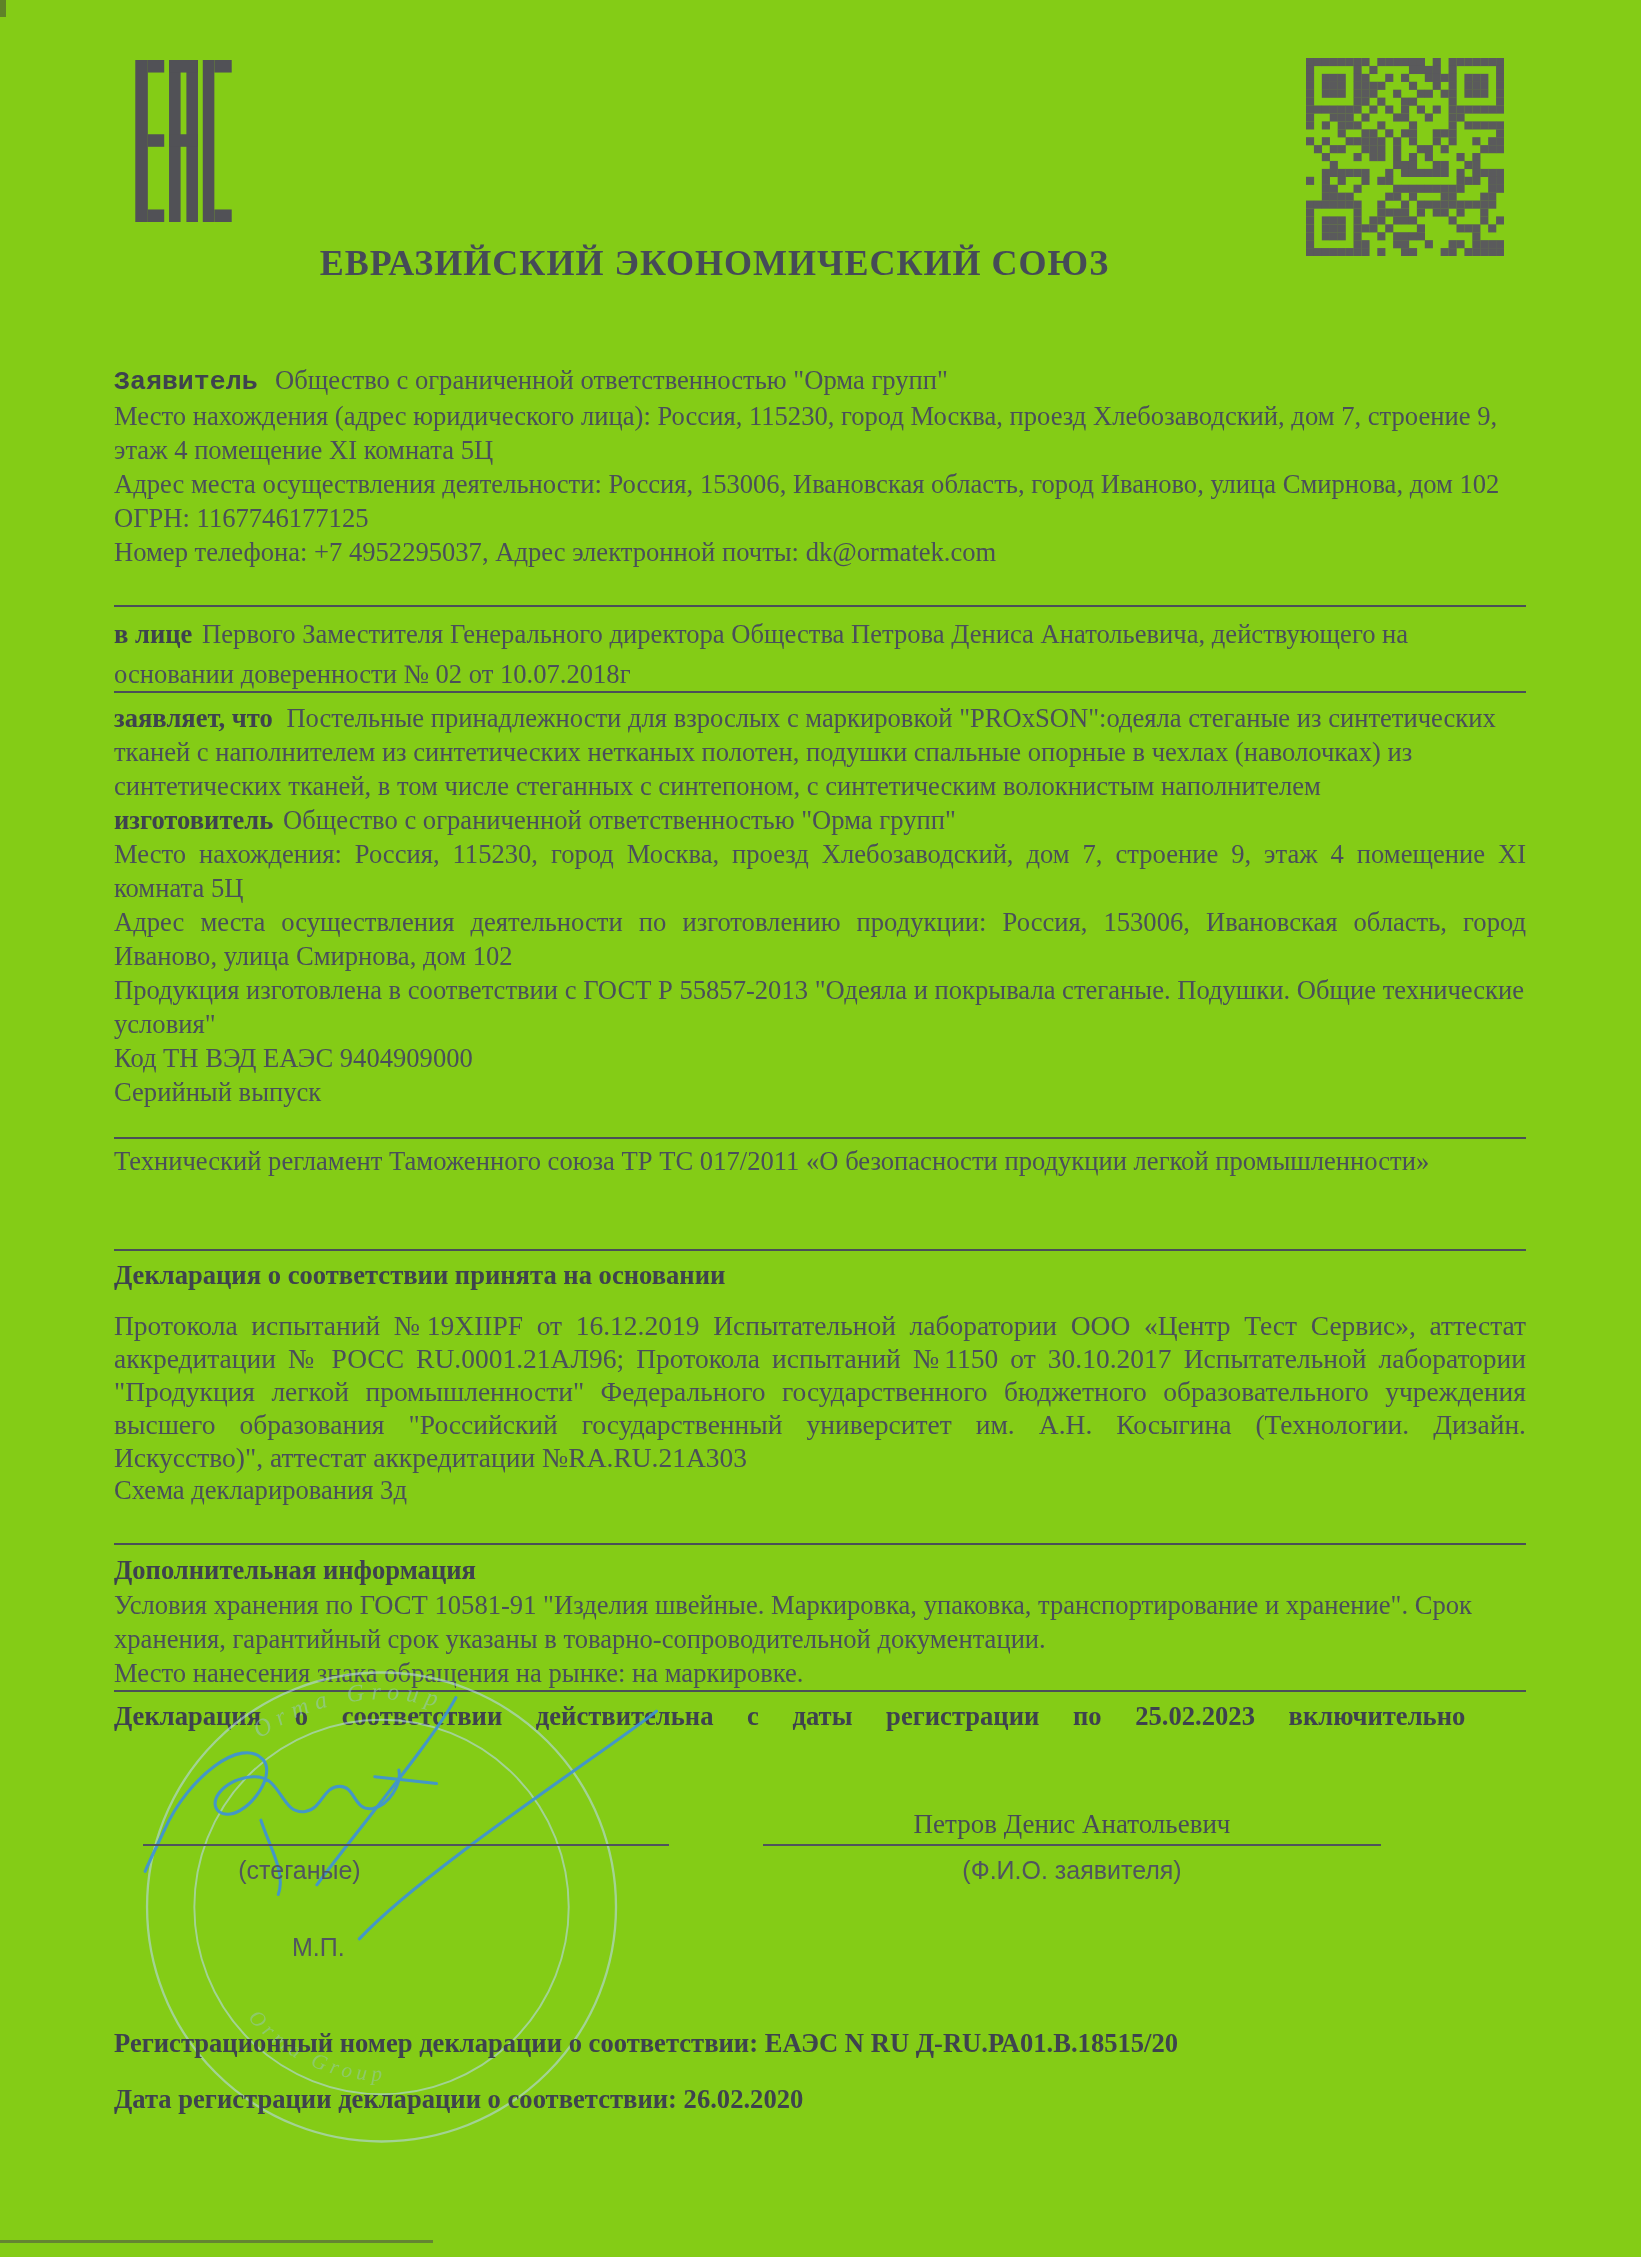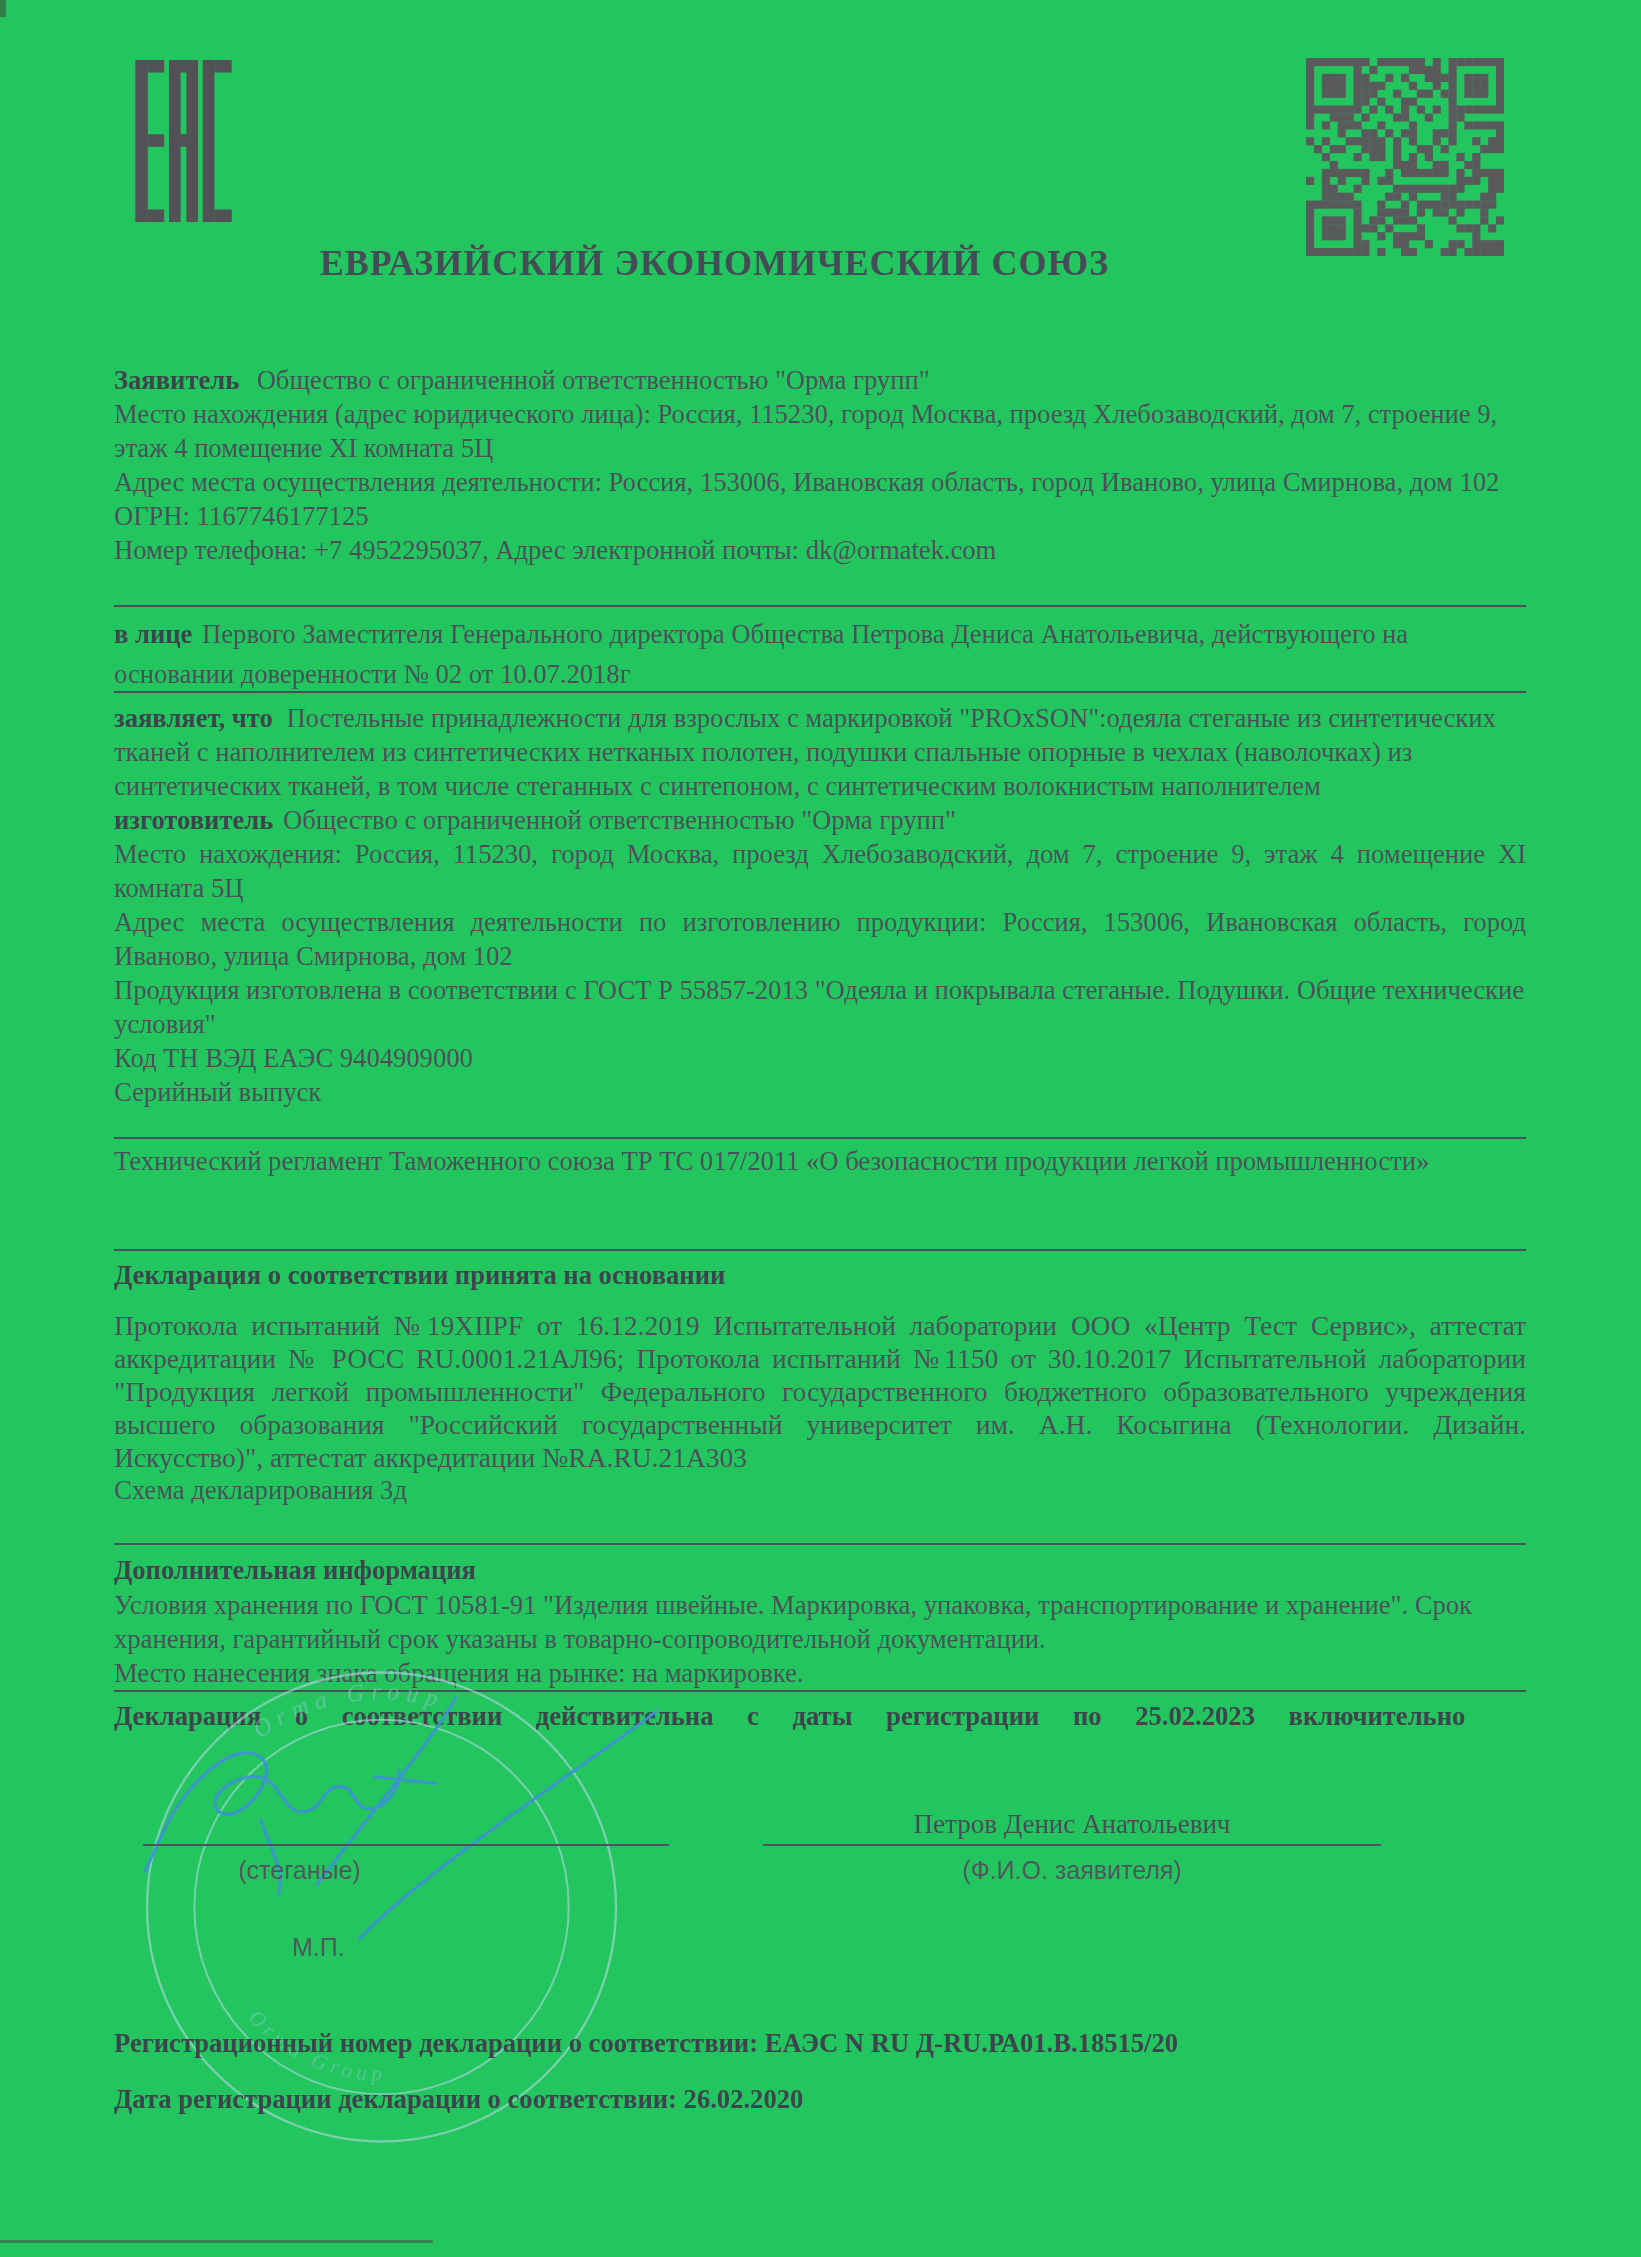--- a/index.html
+++ b/index.html
@@ -1,32 +1,32 @@
 <!DOCTYPE html>
 <html><head>
 <meta charset="utf-8">
 <style>
   html,body{margin:0;padding:0;background:#e8e8e6;}
   .page{
     position:relative;width:1641px;height:2257px;margin:0 auto;
-    background:#22c55e;overflow:hidden;
+    background:#84cc16;overflow:hidden;
     font-family:"Liberation Serif","DejaVu Serif",serif;
     color:#474c57;
   }
   .eac-logo{position:absolute;left:135px;top:60px;}
   .qr{position:absolute;left:1306px;top:58px;width:198px;height:198px;}
   .title{
     position:absolute;left:116px;top:241px;width:1197px;
     text-align:center;font-weight:bold;font-size:36px;line-height:45px;
     letter-spacing:1px;color:#454b57;
   }
   .block{position:absolute;left:114px;width:1412px;font-size:26.6px;color:#4a4f5a;}
   .block p{margin:0;}
   .block b{color:#3e434e;}
-  .lbl-gap-lg{margin-right:17.4px;}
+  .lbl-gap-lg{margin-right:17.4px;font-family:Liberation Mono, monospace;}
   .lbl-gap-md{margin-right:13.5px;}
   .lbl-gap-sm{margin-right:9.7px;margin-top:23px;}
   .applicant{top:363px;line-height:34px;}
   .vlitse{top:614px;line-height:40px;}
   .declares{top:701px;line-height:34px;}
   .just{text-align:justify;}
   .compliance{top:1145px;}
   .compliance .sec-label{line-height:33px;margin-bottom:3.9px;}
   .compliance .sec-text{line-height:33px;}
   .basis{top:1259px;}

